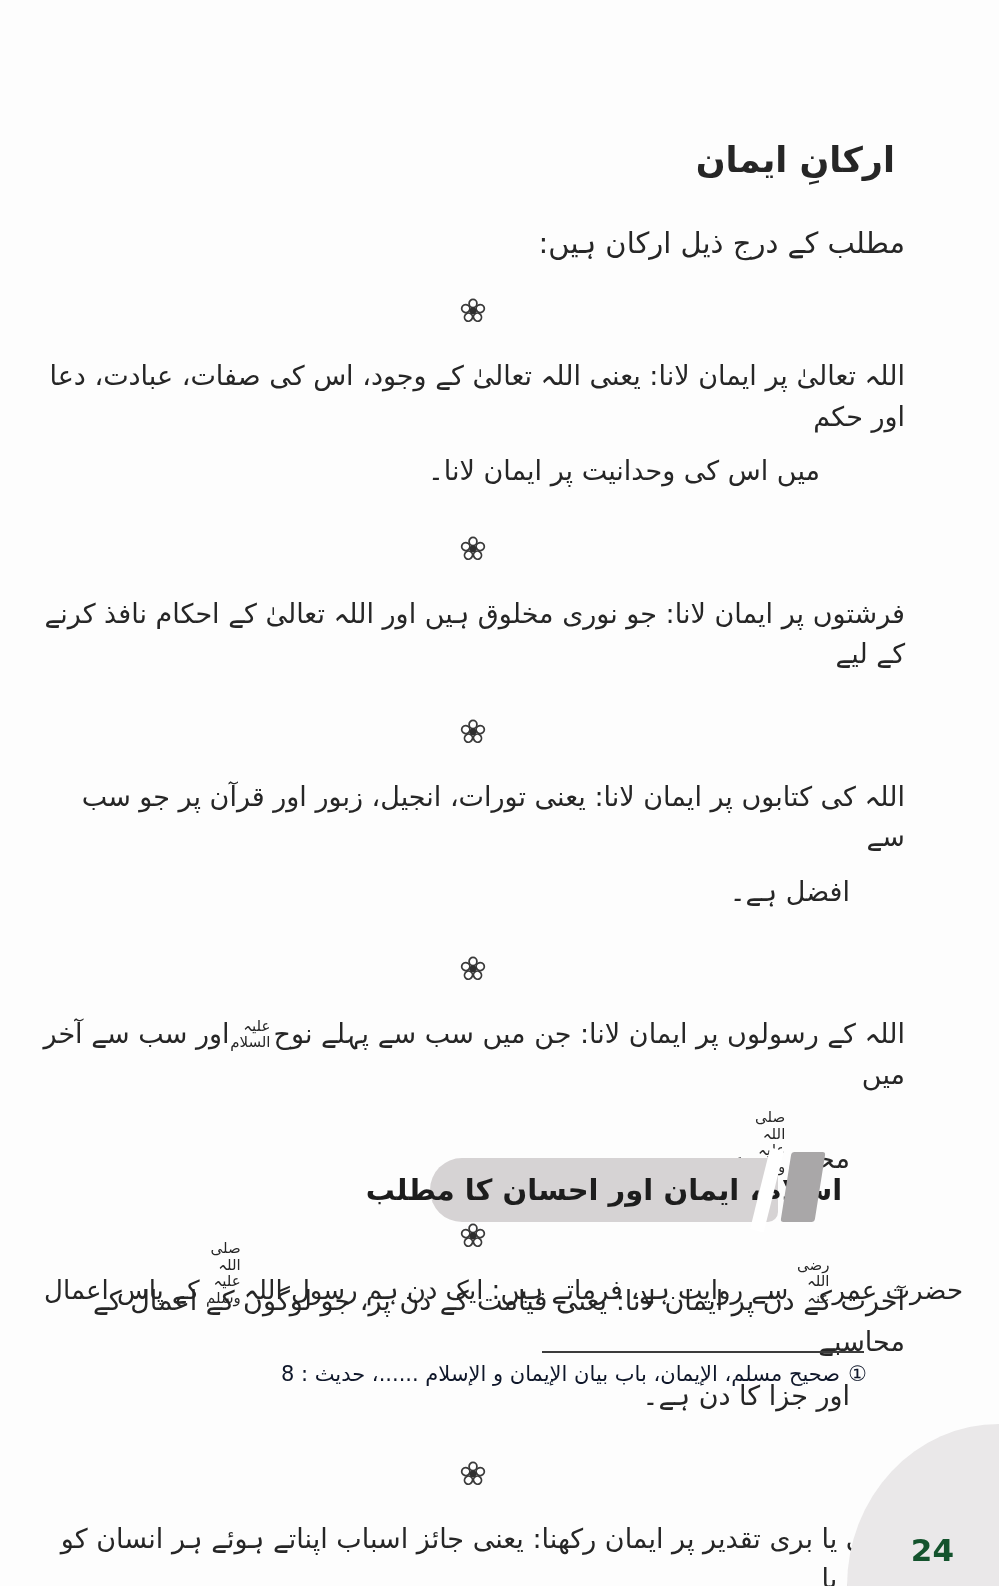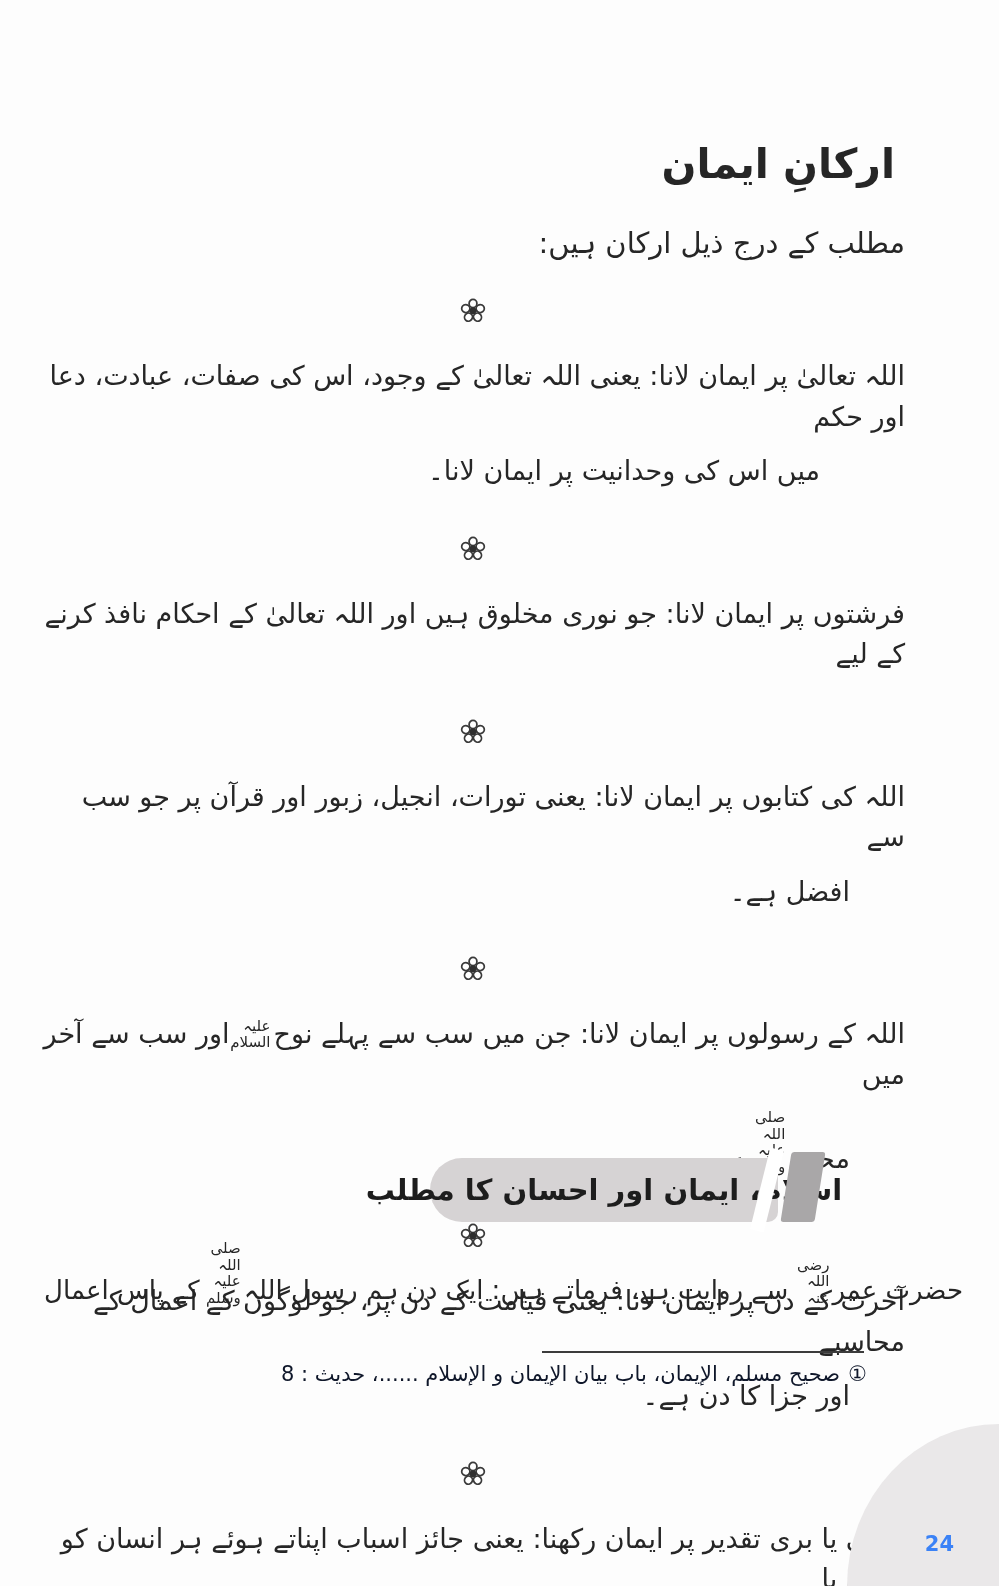--- a/index.html
+++ b/index.html
@@ -14,21 +14,21 @@
     height:1586px;
     margin:0 auto;
     background:#fdfdfd;
     overflow:hidden;
     direction:rtl;
   }
   .page-title{
     position:absolute;
     top:140px;
     right:104px;
-    font-size:41px;
+    font-size:35px;
     font-weight:bold;
     letter-spacing:0.5px;
   }
   .subtitle{
     position:absolute;
     top:226px;
     right:94px;
     font-size:29px;
   }
   .content{
@@ -140,23 +140,23 @@
     bottom:0;
     width:152px;
     height:162px;
     background:#eae8e9;
     border-top-left-radius:100% 100%;
   }
   .page-number{
     position:absolute;
     top:1532px;
     right:45px;
-    font-size:21px;
+    font-size:31px;
     font-weight:bold;
-    color:#3b82f6;
+    color:#14532d;
     direction:ltr;
   }
   .flower-icon{ display:inline-block; }
 </style>
 </head>
 <body>
 
 <div class="page">
 
   <div class="page-title">ارکانِ ایمان</div>

